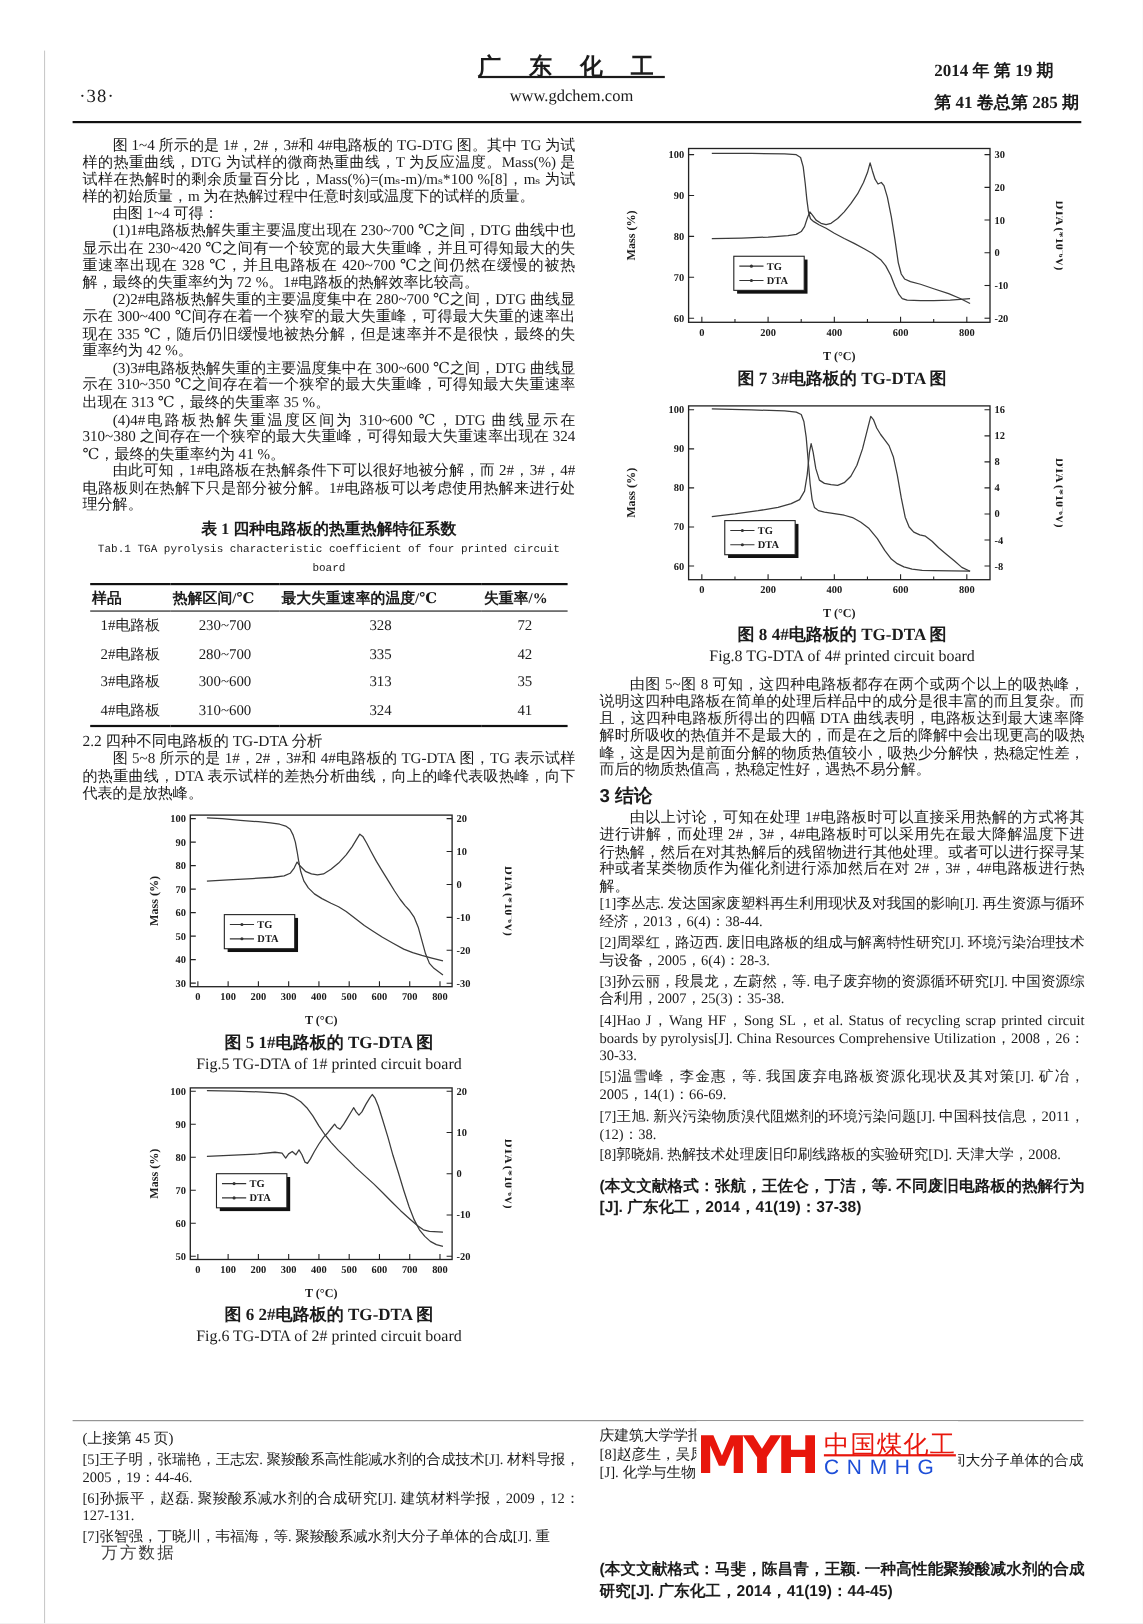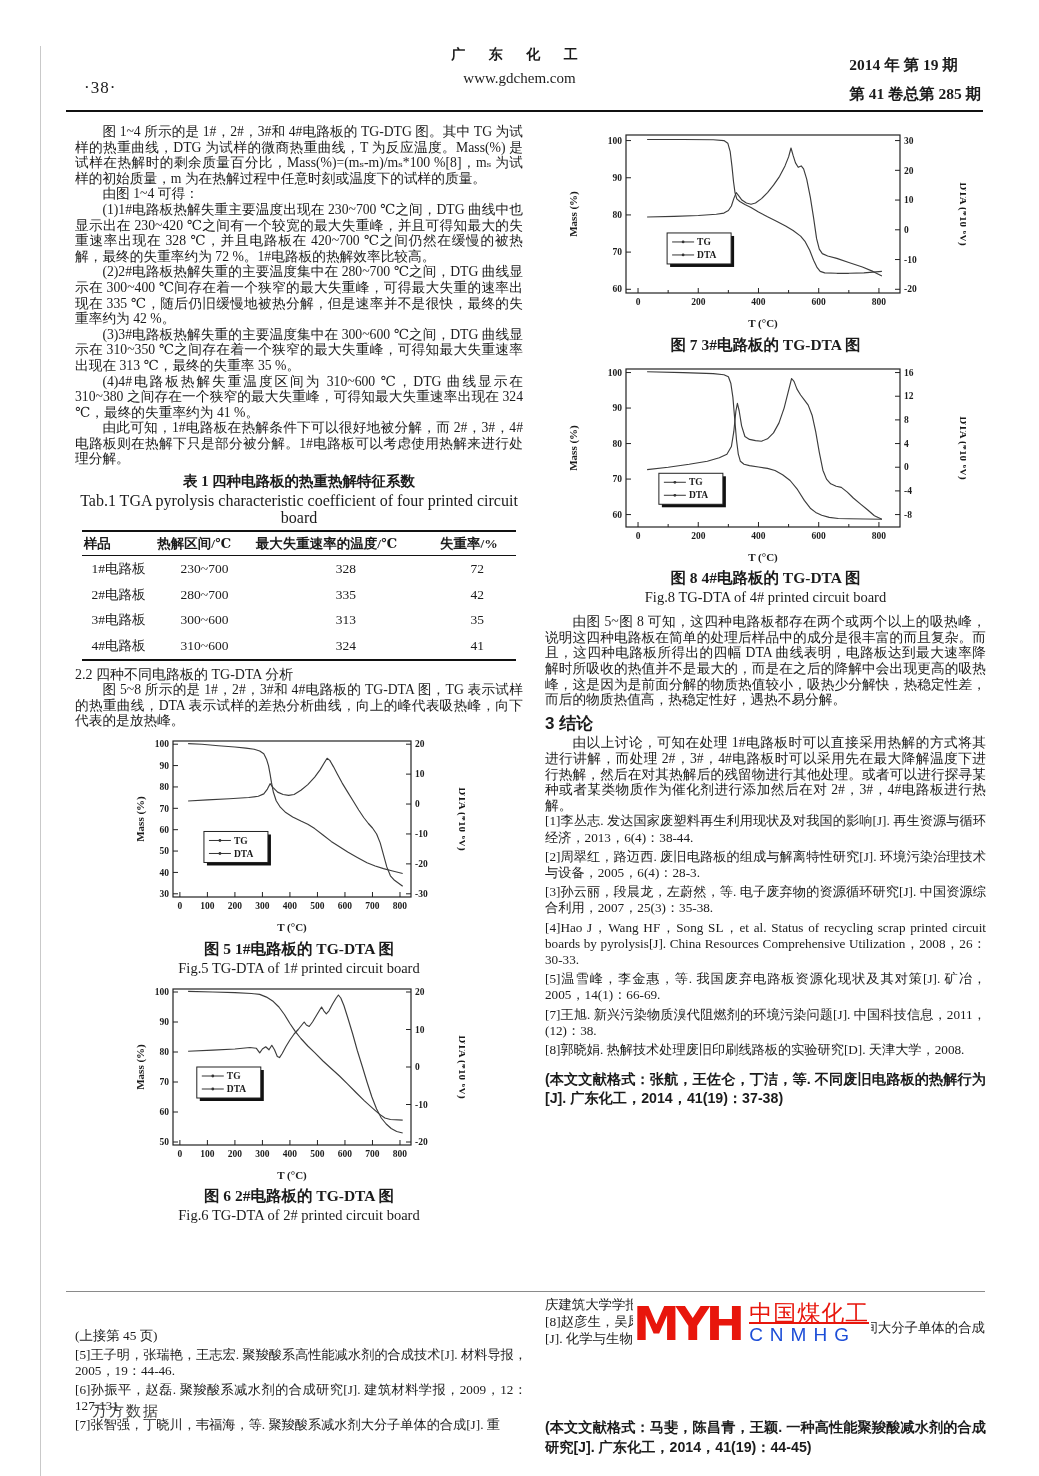--- a/index.html
+++ b/index.html
@@ -1,36 +1,36 @@
 <!DOCTYPE html>
 <html><head>
 <meta charset="utf-8">
 <style>
   html,body{margin:0;padding:0;background:#e9e9e9;}
   .page{position:relative;width:1039px;height:1476px;background:#ffffff;margin:0 auto;
         font-family:"Liberation Serif","DejaVu Serif",serif;color:#1b1b1b;overflow:hidden;}
   .scan-edge{position:absolute;left:40px;top:46px;bottom:0;width:1px;background:#c9c9c9;}
 
   
-  .hdr-pagenum{position:absolute;left:84px;top:78px;font-size:17px;letter-spacing:1px;}
+  .hdr-pagenum{position:absolute;left:72px;top:78px;font-size:17px;letter-spacing:1px;}
   .hdr-center{position:absolute;left:0;right:0;top:46px;text-align:center;}
-  .hdr-journal{font-size:14px;font-weight:700;letter-spacing:10px;}
+  .hdr-journal{font-size:21px;font-weight:700;letter-spacing:10px;text-decoration:underline;}
   .hdr-site{font-size:15px;margin-top:6px;}
   .hdr-right{position:absolute;right:58px;top:50px;font-weight:700;font-size:15.5px;line-height:29px;}
   .hdr-rule{position:absolute;left:66px;right:56px;top:110px;height:2px;background:#111;}
 
   
   .col{position:absolute;top:124px;font-size:13.7px;line-height:15.6px;text-align:justify;}
   .col-left{left:75px;width:448px;}
   .col-right{left:545px;width:441px;top:127px;}
   .para{margin:0;text-indent:2em;}
 
   
   .tbl-title-zh{text-align:center;font-weight:700;font-size:14.5px;margin-top:7px;}
-  .tbl-title-en{text-align:center;font-size:16px;margin-top:2px;line-height:17px;}
+  .tbl-title-en{text-align:center;font-size:10px;margin-top:2px;line-height:17px;font-family:Liberation Mono, monospace;}
   table.datatable{border-collapse:collapse;margin:4px auto 6px auto;width:97%;
         border-top:2.2px solid #111;border-bottom:2.2px solid #111;font-size:13.5px;}
   table.datatable th{border-bottom:1.4px solid #111;font-weight:700;padding:4px 2px;margin-left:36px;}
   table.datatable td{padding:5px 2px;text-align:center;}
   .sec-heading{font-size:14px;margin-top:4px;font-weight:400;}
 
   
   .figure{margin-top:6px;text-align:center;}
   .chart-slot{display:inline-block;}
   .cap-zh{font-weight:700;font-size:15.5px;line-height:20px;}
@@ -39,21 +39,21 @@
   .axl{font:700 11px "Liberation Serif",serif;fill:#1b1b1b;}
 
   
   .concl-heading{font-family:"Liberation Sans","DejaVu Sans",sans-serif;font-weight:700;font-size:17px;margin:8px 0 4px 0;}
   .refs-heading{text-align:center;font-family:"Liberation Sans","DejaVu Sans",sans-serif;font-weight:700;font-size:19px;margin:10px 0 6px 0;}
   .ref-item{margin:0 0 3px 0;font-size:13.2px;line-height:16.2px;text-align:justify;}
   .cite-note{font-family:"Liberation Sans","DejaVu Sans",sans-serif;font-weight:700;font-size:14.2px;line-height:19px;margin-top:12px;text-align:justify;}
 
   
   .bottom-rule{position:absolute;left:66px;right:54px;top:1291px;border-top:1.2px solid #8a8a8a;}
-  .bottom-left{position:absolute;left:75px;top:1300px;width:452px;font-size:13.4px;line-height:16.6px;text-align:justify;margin-top:28px;}
+  .bottom-left{position:absolute;left:75px;top:1300px;width:452px;font-size:13.4px;line-height:16.6px;text-align:justify;}
   .bottom-left .note{margin-bottom:2px;}
   .bottom-right{position:absolute;left:545px;top:1296px;width:441px;font-size:13.4px;line-height:17px;}
   .br-line{display:block;}
   .br-frag{position:absolute;left:306px;top:23px;}
   .logo{position:absolute;left:88px;top:-4px;width:238px;height:64px;background:#fff;display:flex;align-items:center;}
   .logo-mark{font-family:"DejaVu Sans","Liberation Sans",sans-serif;font-weight:900;font-size:47px;
              letter-spacing:-4px;line-height:56px;}
   .logo-txt{margin-left:8px;}
   .logo-zh{font-family:"Liberation Sans","DejaVu Sans",sans-serif;font-size:23px;letter-spacing:1px;
            padding-bottom:0;border-bottom:2.5px solid;}

